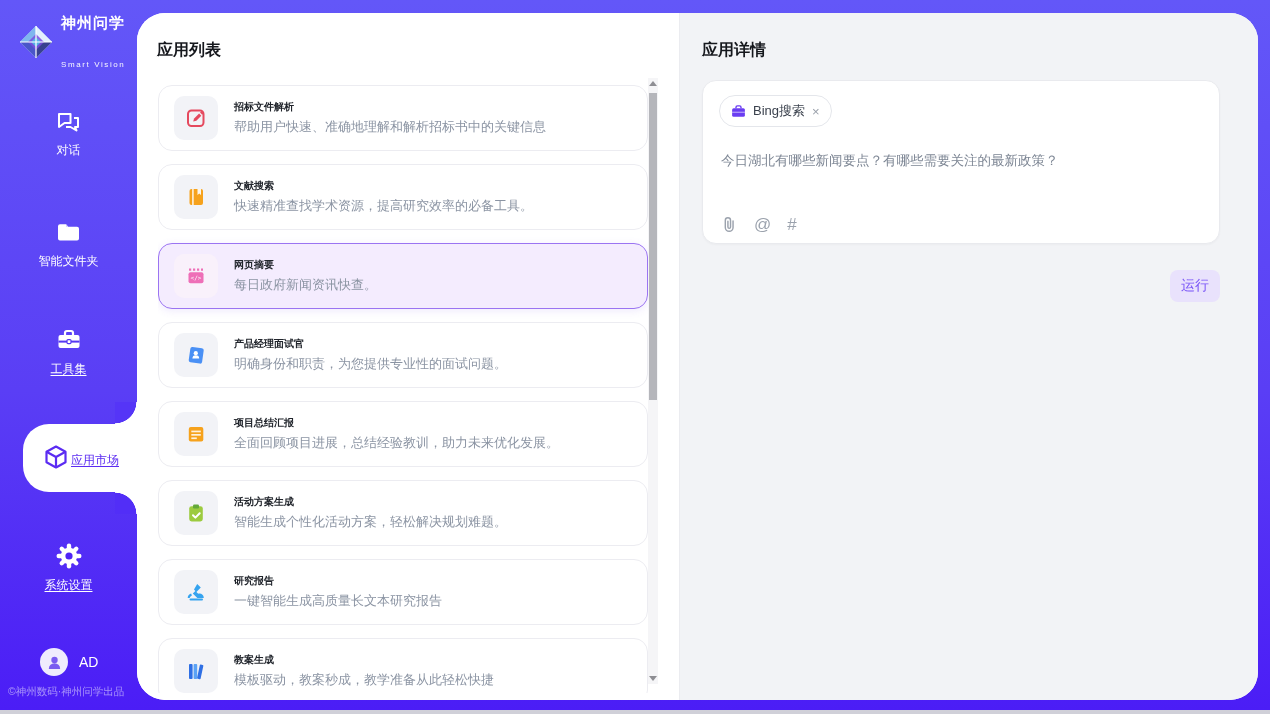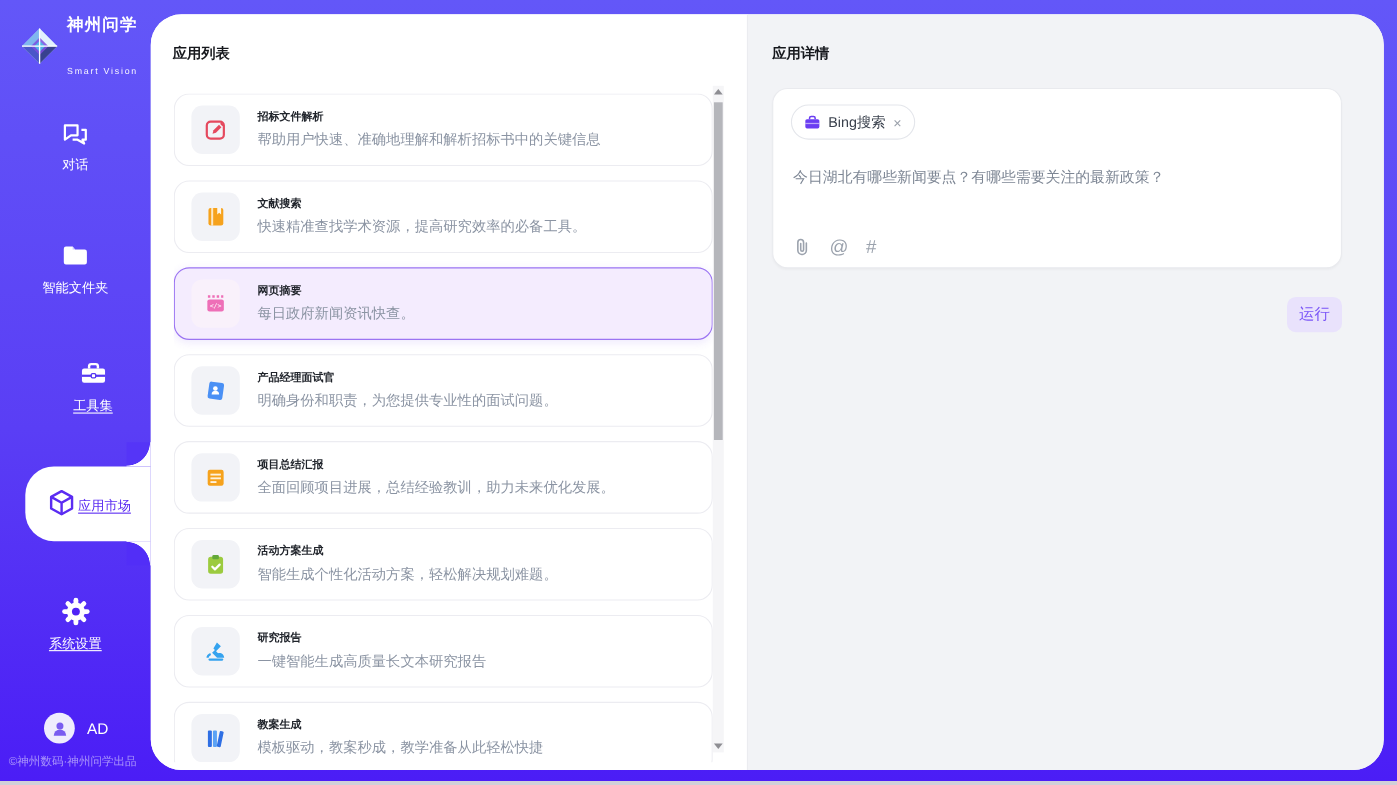--- a/index.html
+++ b/index.html
@@ -28,21 +28,21 @@
   .fillet-bottom{position:absolute;left:115px;top:492px;width:22px;height:22px;
     background:radial-gradient(circle 22px at 0 100%,#522ef7 0 21px,#ffffff 21.6px);}
   .user-row{position:absolute;left:40px;top:648px;display:flex;align-items:center;gap:11px;}
   .avatar{width:28px;height:28px;border-radius:50%;background:#efecfd;display:flex;align-items:center;justify-content:center;}
   .user-name{font-size:14px;color:#fff;}
   .copyright{position:absolute;left:8px;top:685px;font-size:10.5px;color:rgba(255,255,255,.5);white-space:nowrap;}
   
   .main{position:absolute;left:137px;top:13px;width:1121px;height:687px;background:#fff;
     border-radius:28px;overflow:hidden;display:flex;}
   .list-panel{width:543px;background:#fff;position:relative;border-right:1px solid #ebecf0;box-sizing:border-box;}
-  .panel-title{position:absolute;left:20px;top:27px;font-size:13px;font-weight:bold;color:#16181d;}
+  .panel-title{position:absolute;left:20px;top:27px;font-size:16px;font-weight:bold;color:#16181d;}
   .cards{position:absolute;left:21px;top:72px;width:490px;height:608px;overflow:hidden;}
   .card{box-sizing:border-box;height:66px;margin-bottom:13px;border:1px solid #ececf1;border-radius:14px;
     display:flex;align-items:center;padding-left:15px;background:#fff;cursor:pointer;}
   .card.selected{background:#f4ecfe;border:1px solid #9b74f2;box-shadow:0 2px 8px rgba(120,80,240,.12);}
   .icon-box{width:44px;height:44px;border-radius:10px;background:#f2f3f7;display:flex;align-items:center;justify-content:center;flex:none;}
   .card.selected .icon-box{background:#f9f1fb;}
   .card-text{margin-left:16px;display:flex;flex-direction:column;}
   .card-title{font-size:10px;font-weight:bold;color:#20242b;line-height:1.2;}
   .card-desc{font-size:13px;color:#8b94a3;margin-top:6px;line-height:1.2;white-space:nowrap;}
   
@@ -101,21 +101,21 @@
     </div>
 
     <div class="nav-item" style="top:219px;">
       <svg width="27" height="27" viewBox="0 0 27 27">
         <path fill="#ffffff" d="M3 7.2 a2 2 0 0 1 2-2 h6 l2.2 2.6 h8.8 a2 2 0 0 1 2 2 V19.5 a2 2 0 0 1 -2 2 H5 a2 2 0 0 1 -2 -2 z"></path>
         <path d="M11 5.2 l2.2 2.6 h-2.2 z" fill="#cfcaff"></path>
       </svg>
       <span class="nav-label">智能文件夹</span>
     </div>
 
-    <div class="nav-item u" style="top:326px;padding-left:16px;">
+    <div class="nav-item u" style="top:326px;">
       <svg width="28" height="28" viewBox="0 0 28 28">
         <path d="M10 9 V7 a2 2 0 0 1 2-2 h4 a2 2 0 0 1 2 2 v2" fill="none" stroke="#ffffff" stroke-width="2.2"></path>
         <rect x="3.5" y="9" width="21" height="13" rx="2" fill="#ffffff"></rect>
         <rect x="3.5" y="14.6" width="8.5" height="2" fill="#5638f3"></rect>
         <rect x="16" y="14.6" width="8.5" height="2" fill="#5638f3"></rect>
         <rect x="12" y="13.6" width="4" height="4" rx="1" fill="#ffffff" stroke="#5638f3" stroke-width="1.2"></rect>
       </svg>
       <span class="nav-label">工具集</span>
     </div>
 

